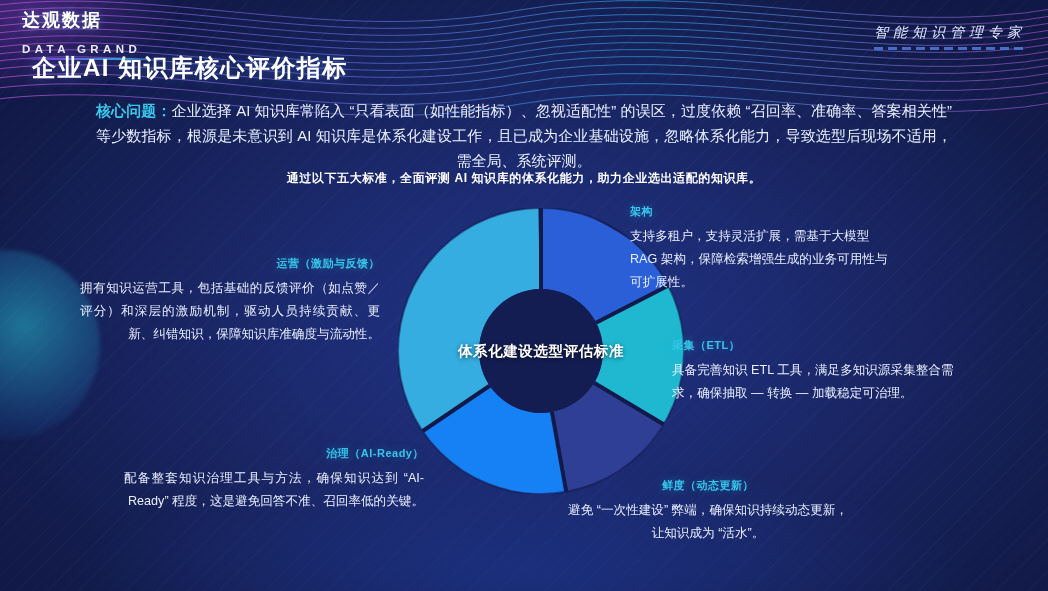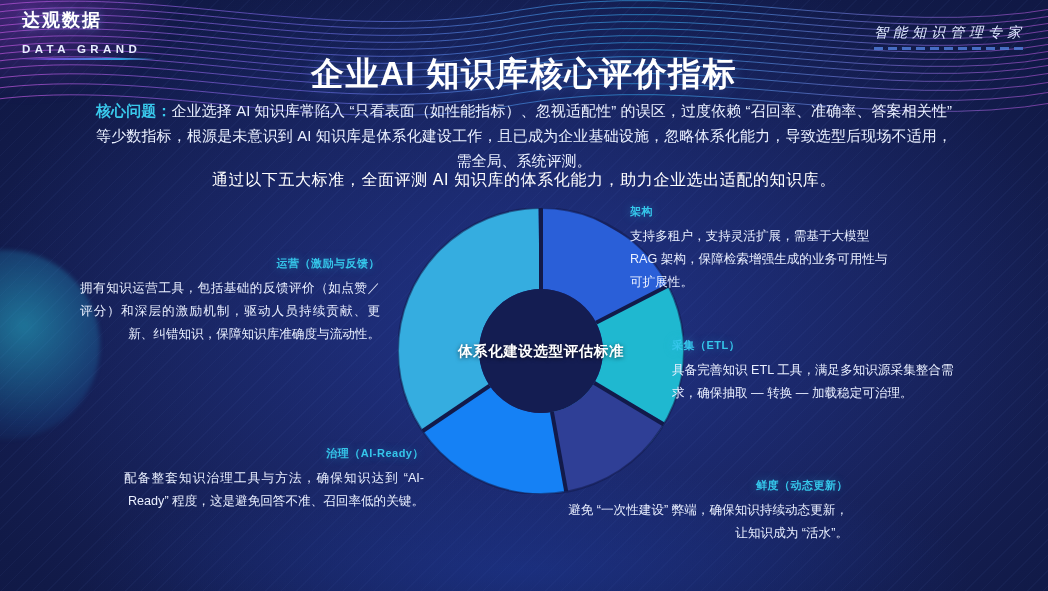--- a/index.html
+++ b/index.html
@@ -39,45 +39,45 @@
   #logo-rule{position:absolute;left:-4px;top:48px;width:138px;height:2px;
     background:linear-gradient(90deg,rgba(150,60,200,0) 0%, #6e4fd8 25%, #2f9fe0 75%, rgba(47,159,224,0) 100%);}
 
   #tagline-block{position:absolute;right:22px;top:24px;z-index:6;text-align:right;font-style:italic;}
   #tagline{font-size:14px;letter-spacing:5px;color:#dfe8ff;}
   #tagline-dashes{margin-top:5px;height:3px;
     background:repeating-linear-gradient(90deg,#4f7bd8 0 9px, rgba(0,0,0,0) 9px 14px);
     opacity:.85;}
 
   
-  #title{position:absolute;top:52px;left:0;width:1048px;text-align:center;z-index:6;
-    font-size:33px;font-weight:bold;letter-spacing:1.5px;color:#ffffff;
-    text-shadow:0 0 14px rgba(90,150,255,.40);}
+  #title{position:absolute;top:52px;left:0;width:1048px;text-align:left;z-index:6;
+    font-size:24px;font-weight:bold;letter-spacing:1.5px;color:#ffffff;
+    text-shadow:0 0 14px rgba(90,150,255,.40);padding-left:32px;}
   #intro{position:absolute;top:98px;left:96px;width:856px;z-index:6;
     font-size:15px;line-height:25px;text-align:justify;text-align-last:center;color:#eaf0ff;}
   #intro .kw{color:#39c9ec;font-weight:bold;}
   #subtitle{position:absolute;top:170px;left:0;width:1048px;text-align:center;z-index:6;
-    font-size:16px;font-weight:normal;letter-spacing:.6px;color:#ffffff;}
+    font-size:12px;font-weight:bold;letter-spacing:.6px;color:#ffffff;}
 
   
   #aperture-wrap{position:absolute;left:398px;top:208px;width:286px;height:286px;z-index:5;}
   #center-label{position:absolute;left:398px;top:208px;width:286px;height:286px;z-index:7;
     display:flex;flex-direction:row;align-items:center;justify-content:center;pointer-events:none;}
   #center-label div{font-size:14.5px;line-height:21px;font-weight:bold;color:#ffffff;letter-spacing:.6px;
     text-shadow:0 1px 4px rgba(0,0,0,.6);}
 
   
   .callout{position:absolute;z-index:6;}
   .c-title{font-size:11px;font-weight:bold;color:#35c6ea;margin-bottom:6px;letter-spacing:.5px;
     text-shadow:0 0 10px rgba(45,190,235,.35);}
   .c-body{font-size:12.6px;line-height:23px;color:#e9efff;}
 
   #callout-architecture{left:630px;top:204px;width:262px;text-align:left;}
   #callout-etl{left:672px;top:338px;width:300px;text-align:left;}
-  #callout-freshness{left:568px;top:478px;width:280px;text-align:right;}
+  #callout-freshness{left:568px;top:478px;width:280px;text-align:center;}
   #callout-governance{left:124px;top:446px;width:300px;text-align:right;}
   #callout-operations{left:80px;top:256px;width:300px;text-align:right;}
   #callout-operations .c-body, #callout-governance .c-body{text-align:justify;text-align-last:right;}
 </style>
 </head>
 <body>
 
 <div id="bg-root">
   <div id="bg-diag"></div>
   <div id="bg-vignette"></div>

